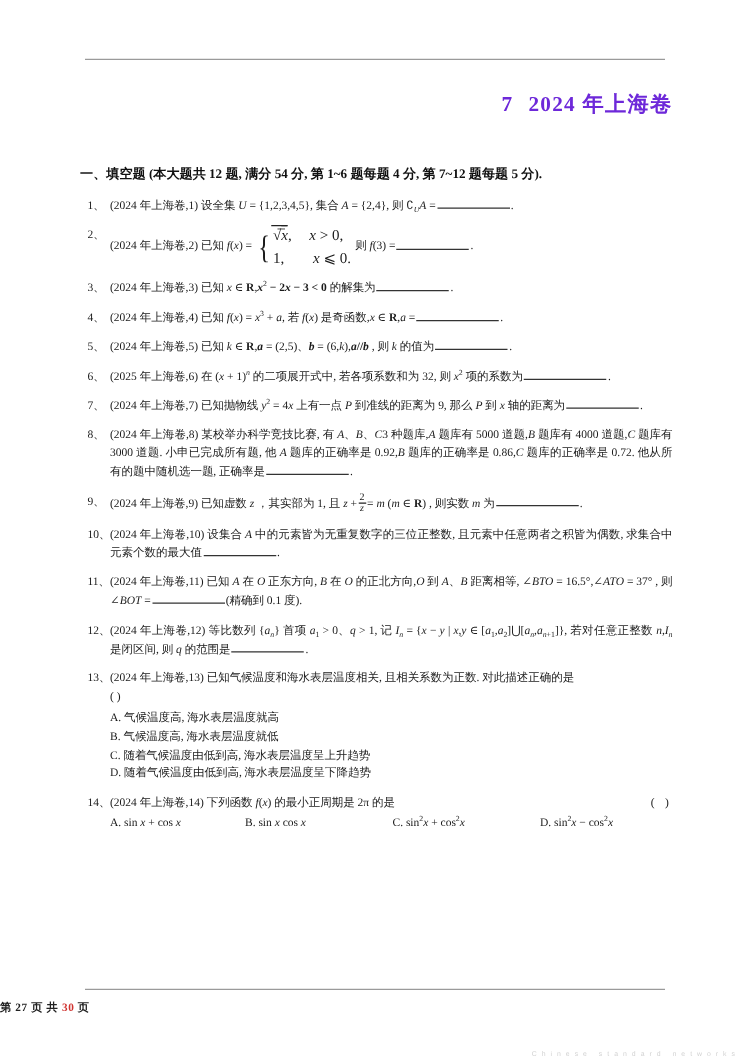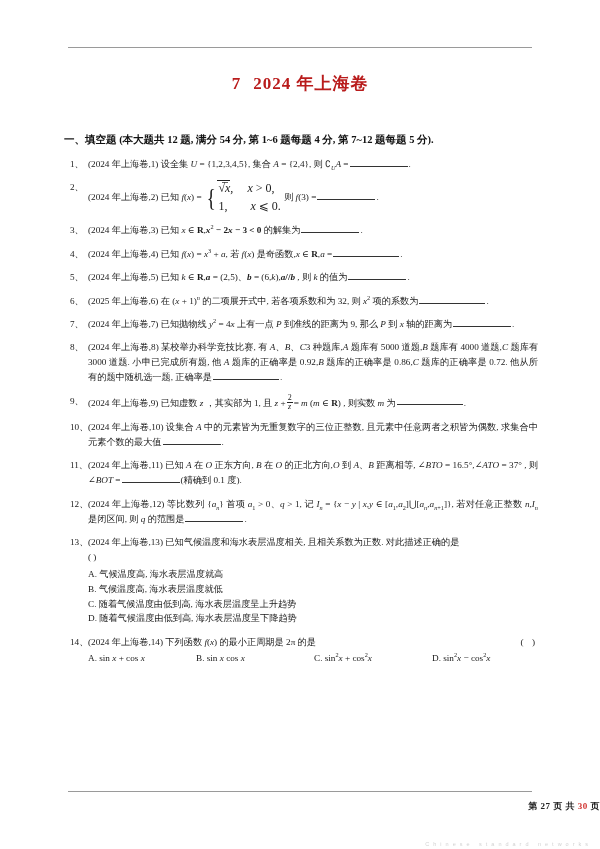--- a/index.html
+++ b/index.html
@@ -24,27 +24,27 @@
   }
   .top-rule {
     position: absolute;
     left: 68px;
     right: 68px;
     top: 47px;
     border-top: 1px solid #9a9a9a;
     height: 0;
   }
   .doc-title {
-    text-align: center;
+    text-align: right;
     font-size: 17px;
     font-weight: bold;
     letter-spacing: 1px;
     margin: 0;
     padding-top: 72px;
-    color: #b91c1c;
+    color: #6d28d9;
   }
   .doc-title .num { margin-right: 12px; font-family: "Liberation Serif", serif; }
 
   .section-head {
     font-size: 10.5px;
     font-weight: bold;
     margin-top: 37px;
     margin-bottom: 9px;
     line-height: 1.5;
     color: #111;
@@ -149,21 +149,21 @@
     right: 68px;
     top: 791px;
     border-top: 1px solid #9a9a9a;
     height: 0;
   }
   .footer {
     position: absolute;
     left: 0;
     right: 0;
     top: 800px;
-    text-align: right;
+    text-align: left;
     font-size: 9px;
     font-weight: bold;
     color: #222;
     letter-spacing: 0.5px;
   }
   .footer .red { color: #d0322f; }
 
   .watermark {
     position: absolute;
     right: 8px;

